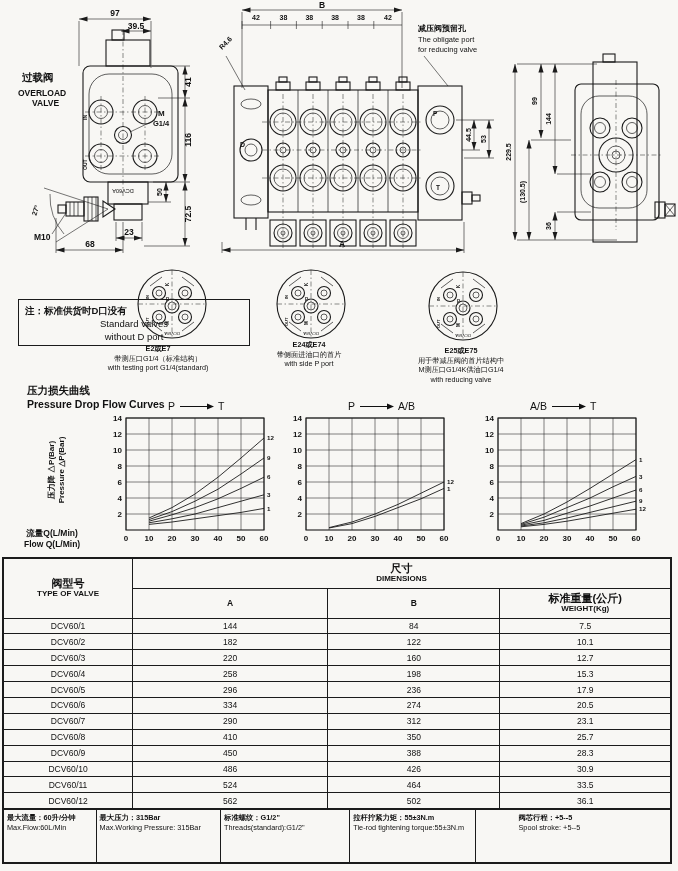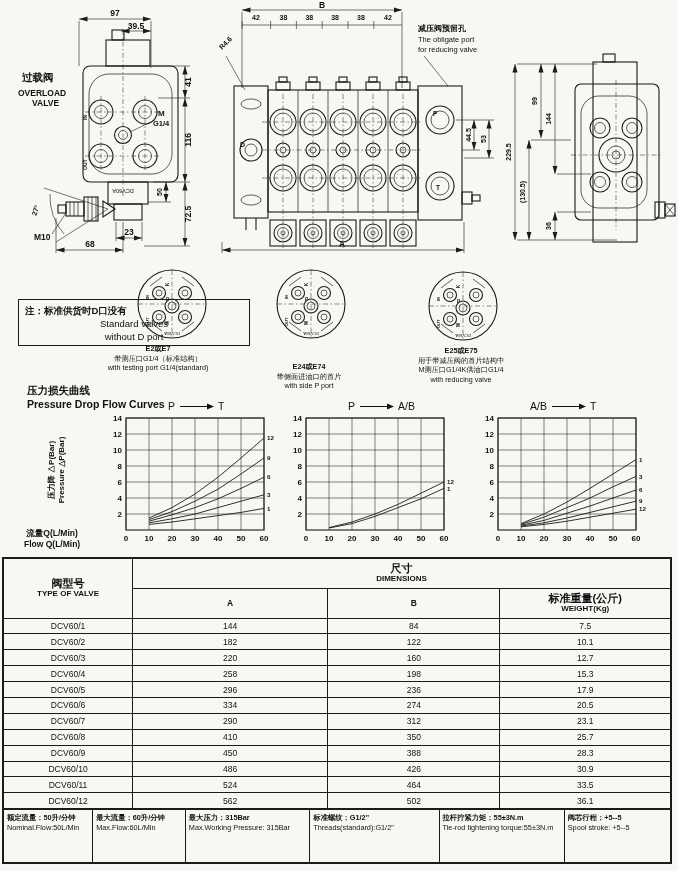--- a/index.html
+++ b/index.html
@@ -25,21 +25,21 @@
   .xlab{font-size:8.5px;font-weight:700;line-height:11px;text-align:center;}
   table.dim-table{border-collapse:collapse;width:670px;table-layout:fixed;}
   table.dim-table th,table.dim-table td{border:1px solid #1b1b1b;text-align:center;
         font-size:8.5px;padding:0;height:14.9px;font-weight:400;}
   table.dim-table th{font-weight:700;}
   table.dim-table{border:2px solid #1b1b1b;}
   .hcn{font-size:11px;font-weight:700;line-height:11px;}
   .hen{font-size:8px;font-weight:700;line-height:10px;}
   .spec-footer{display:flex;width:670px;height:56px;border:2px solid #1b1b1b;box-sizing:border-box;background:#f8f7f4;}
   .spec-cell{border-right:1px solid #1b1b1b;box-sizing:border-box;padding:3px 3px;overflow:hidden;}
-  .spec-cell:last-child{border-right:none;}
+  .spec-cell:last-child{border-right:none;margin-left:40px;}
   .spec-cell .cn{font-size:7.3px;font-weight:700;line-height:10px;}
   .spec-cell .en{font-size:7.3px;line-height:9.5px;}
 </style>
 </head>
 <body>
 
 <div class="page">
 
   
   <svg width="0" height="0">
@@ -429,21 +429,21 @@
     <text transform="rotate(-90 13 31)" x="13" y="31" font-size="4" font-weight="700">IN</text>
     <text transform="rotate(-90 13 58)" x="13" y="58" font-size="4" font-weight="700">OUT</text>
     <text transform="rotate(180 36 64)" x="36" y="64" font-size="4" text-anchor="middle">DCV60A</text>
   </svg>
 
   <div class="abs fig-cap" style="left:73px;top:344px;width:170px">
     <div class="code">E2或E7</div>
     <div>带测压口G1/4（标准结构）</div>
     <div>with testing port G1/4(standard)</div>
   </div>
-  <div class="abs fig-cap" style="left:224px;top:362px;width:170px">
+  <div class="abs fig-cap" style="left:224px;top:340px;width:170px">
     <div class="code">E24或E74</div>
     <div>带侧面进油口的首片</div>
     <div>with side P port</div>
   </div>
   <div class="abs fig-cap" style="left:366px;top:346px;width:190px">
     <div class="code">E25或E75</div>
     <div>用于带减压阀的首片结构中</div>
     <div>M测压口G1/4K供油口G1/4</div>
     <div>with reducing valve</div>
   </div>
@@ -692,24 +692,20 @@
           <td>DCV60/12</td>
           <td>562</td>
           <td>502</td>
           <td>36.1</td>
         </tr>
       </tbody>
   </table>
 
   
   <div class="abs spec-footer" style="left:2px;top:808px">
-      <div class="spec-cell" style="width: 13.4%;">
-        <div class="cn">额定流量：50升/分钟</div>
-        <div class="en">Nominal.Flow:50L/Min</div>
-      </div>
       <div class="spec-cell" style="width: 13.9%;">
         <div class="cn">最大流量：60升/分钟</div>
         <div class="en">Max.Flow:60L/Min</div>
       </div>
       <div class="spec-cell" style="width: 18.7%;">
         <div class="cn">最大压力：315Bar</div>
         <div class="en">Max.Working Pressure: 315Bar</div>
       </div>
       <div class="spec-cell" style="width: 19.4%;">
         <div class="cn">标准螺纹：G1/2"</div>

